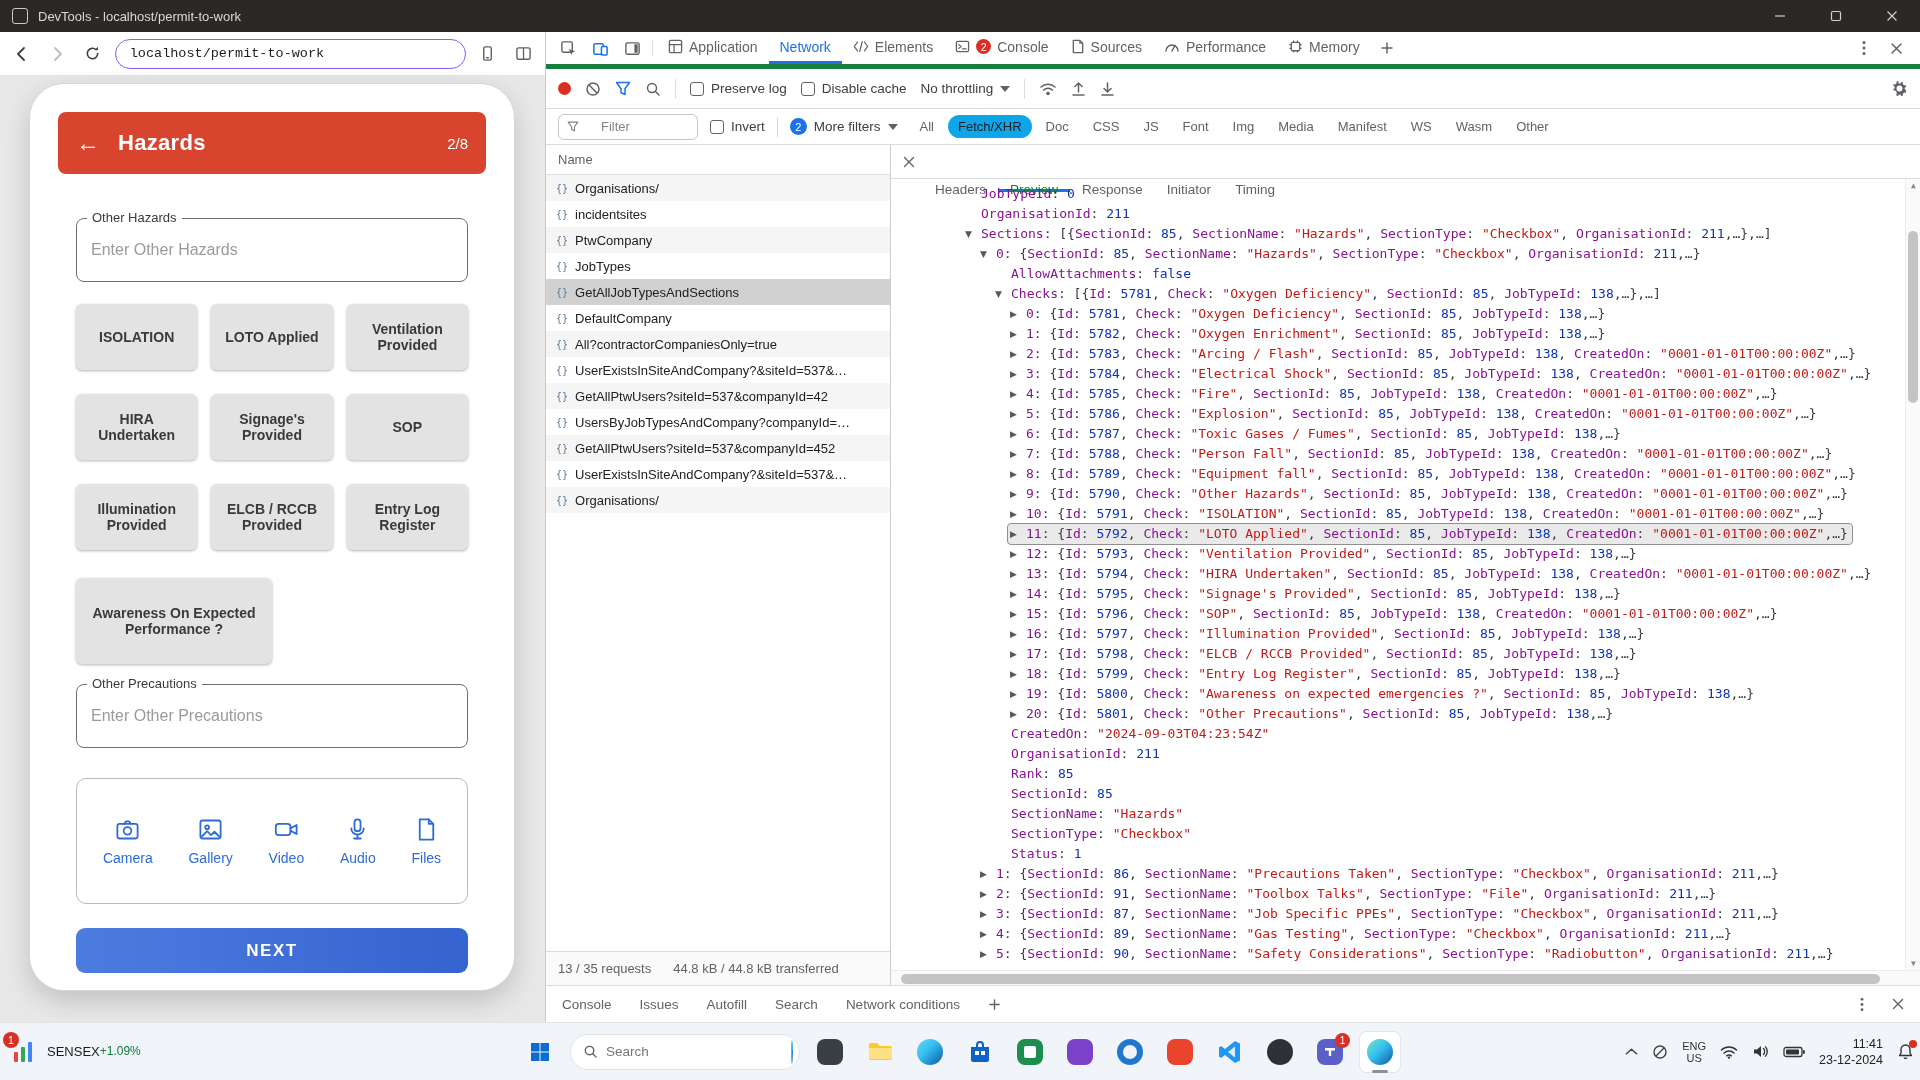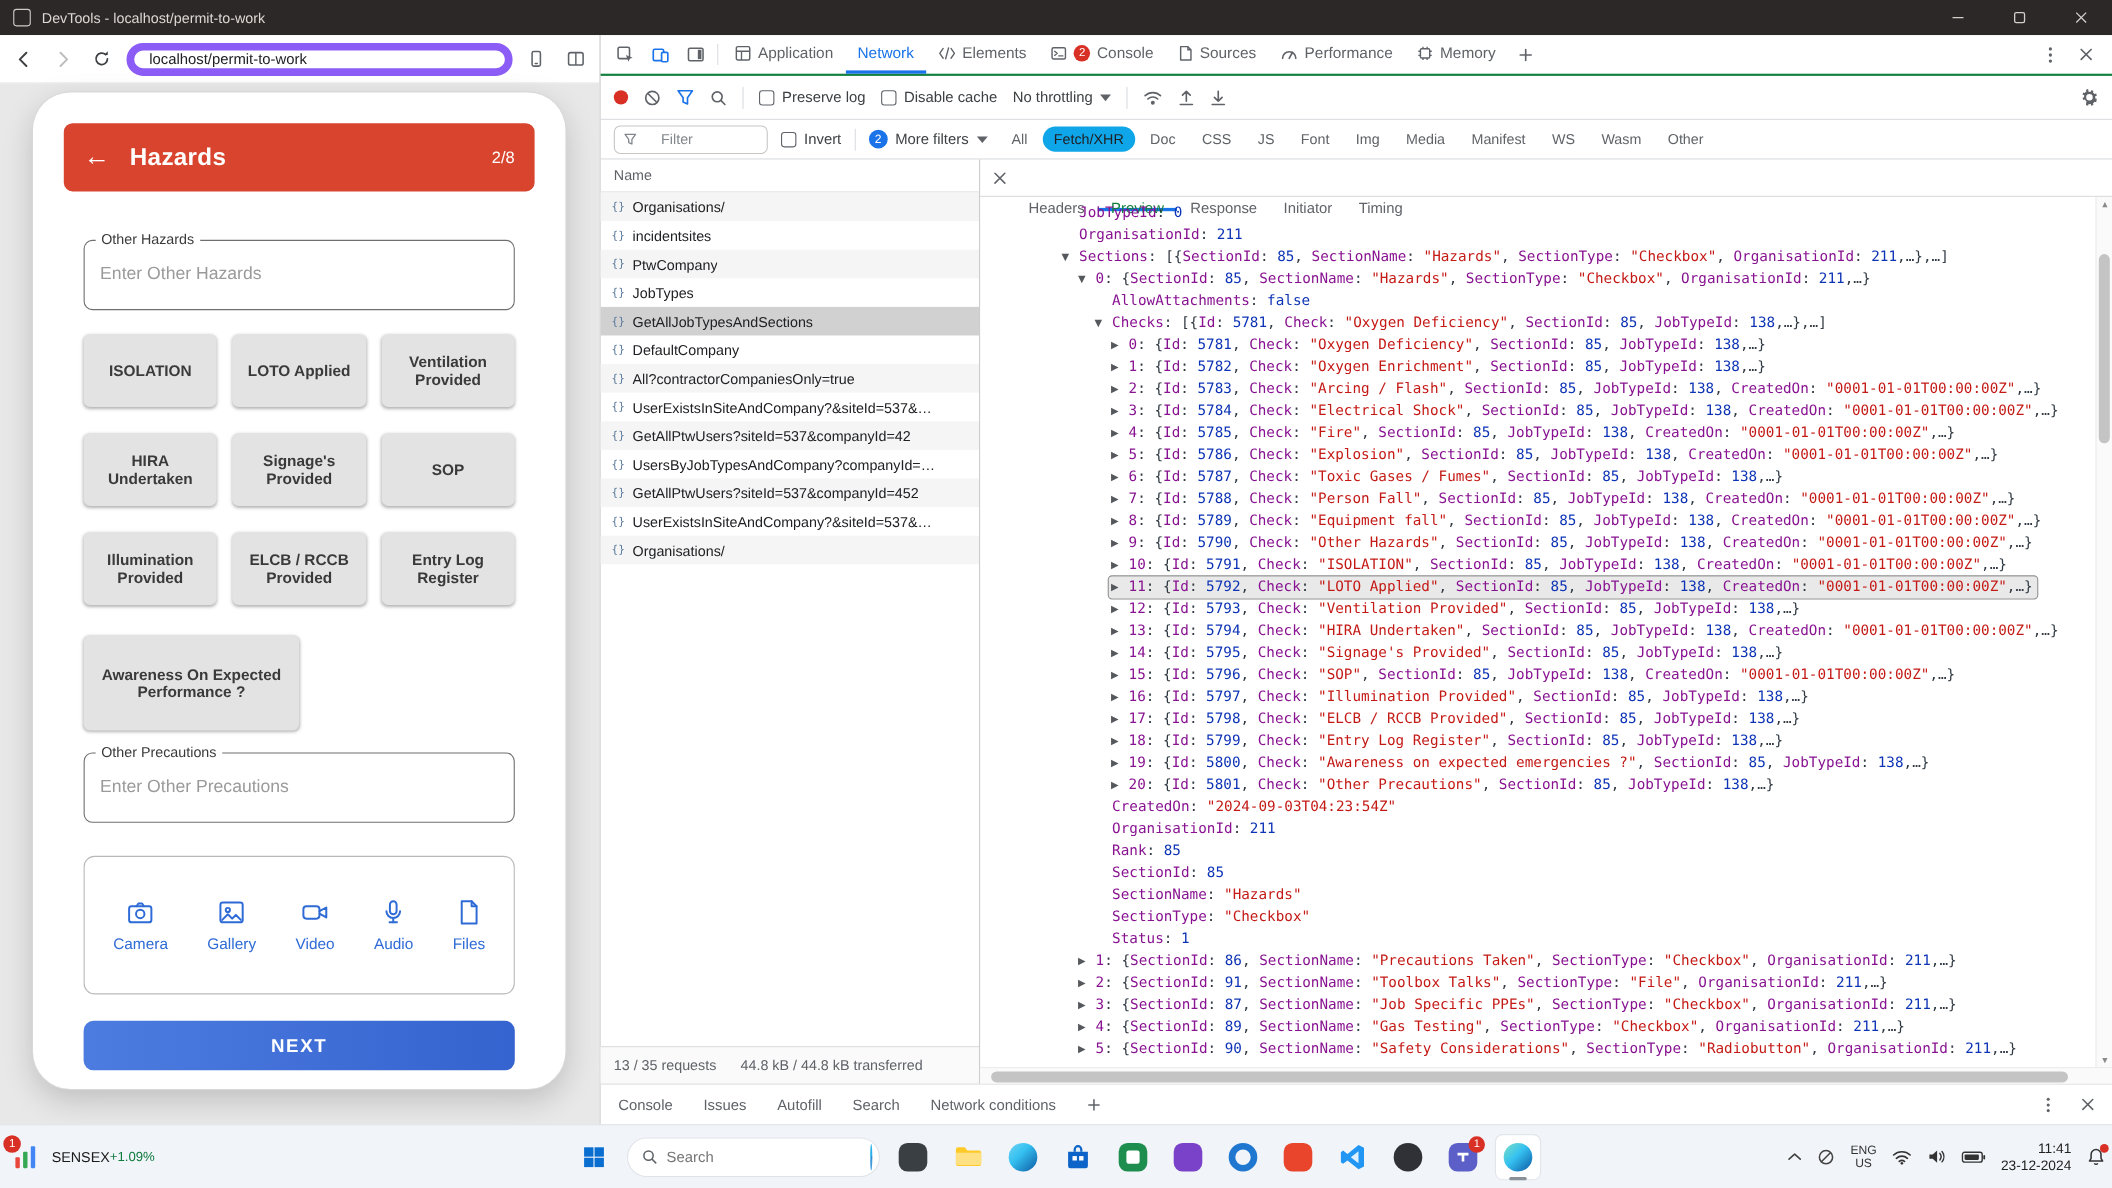--- a/index.html
+++ b/index.html
@@ -12,21 +12,21 @@
   .tb-appicon { width:16px; height:16px; margin:0 10px 0 12px; border:1.4px solid #cfcac6; border-radius:3px; }
   .tb-title { font-size:13px; color:#ddd8d4; }
   .win-controls { margin-left:auto; display:flex; height:100%; }
   .win-btn { width:56px; height:100%; display:flex; align-items:center; justify-content:center; }
 
   
   #left-pane { position:absolute; left:0; top:32px; width:545px; height:990px; background:#e8e8e8; }
   .navbar { height:44px; background:#fff; display:flex; align-items:center; border-bottom:1px solid #e3e3e3; padding:0 8px; gap:8px; }
   .nav-ico { width:28px; height:28px; display:flex; align-items:center; justify-content:center; border-radius:50%; font-size:17px; color:#3c4043; }
   .nav-ico.disabled { color:#bdbdbd; }
-  .addressbar { width:356px; height:30px; border:7px solid #8b5cf6; border-radius:15px; padding:0 14px; font-size:13.5px; color:#202124; outline:none; background:#fff; font-family:Liberation Sans, sans-serif; }
+  .addressbar { width:356px; height:30px; border:1px solid #8b5cf6; border-radius:15px; padding:0 14px; font-size:13.5px; color:#202124; outline:none; background:#fff; font-family:Liberation Mono, monospace; }
   .page-area { position:relative; height:946px; }
 
   
   .phone { position:absolute; left:30px; top:8px; width:484px; height:906px; background:#fff; border-radius:34px; box-shadow:0 0 0 1px #d8d8d8, 0 10px 28px rgba(0,0,0,.18); overflow:hidden; }
   .ph-header { margin:28px 28px 0 28px; height:62px; background:#d8442e; border-radius:8px; display:flex; align-items:center; padding:0 18px; color:#fff; }
   .ph-back { font-size:24px; width:34px; }
   .ph-title { font-size:22px; font-weight:bold; letter-spacing:.3px; margin-left:8px; }
   .ph-step { margin-left:auto; font-size:15px; }
   .ph-body { padding:0 46px;margin-top:44px; }
   .ph-field { position:relative; margin-top:20px; height:64px; border:1.3px solid #6f6f6f; border-radius:8px; }
@@ -36,21 +36,21 @@
   #hazard-grid { margin-top:22px; display:grid; grid-template-columns:repeat(3,1fr); gap:24px 14px; }
   .hz-btn { min-height:66px; background:#e3e3e3; border-radius:6px; box-shadow:0 1px 3px rgba(0,0,0,.3); display:flex; align-items:center; justify-content:center; text-align:center; font-size:14px; font-weight:bold; color:#3a3a3a; padding:6px 8px; }
   .hz-awareness { margin-top:28px; width:196px; min-height:86px; }
   .media-card { margin-top:30px; height:126px; border:1px solid #b9b9b9; border-radius:10px; display:flex; align-items:center; justify-content:space-around; padding:0 8px; }
   .media-item { display:flex; flex-direction:column; align-items:center; gap:7px; }
   .media-label { font-size:14px; color:#2e6bd6; }
   .ph-next { margin-top:24px; height:45px; border-radius:9px; background:linear-gradient(90deg,#4d7ce0,#3563cf); display:flex; align-items:center; justify-content:center; color:#fff; font-weight:bold; font-size:17px; letter-spacing:1.5px; }
 
   
   #devtools { position:absolute; left:545px; top:32px; width:1375px; height:990px; background:#fff; border-left:1px solid #c9c9c9; display:flex; flex-direction:column; }
-  .dt-tabbar { height:37px; display:flex; align-items:stretch; border-bottom:2px solid #15803d; padding-left:6px; }
+  .dt-tabbar { height:37px; display:flex; align-items:stretch; border-bottom:5px solid #15803d; padding-left:6px; }
   .tb-tool { width:32px; display:flex; align-items:center; justify-content:center; }
   .tb-sep { width:1px; background:#dadce0; margin:8px 4px; }
   .dt-tab { display:flex; align-items:center; gap:6px; padding:0 11px; font-size:14px; color:#5f6368; border-bottom:3px solid transparent; white-space:nowrap; }
   .dt-tab.active { color:#1a73e8; border-bottom-color:#1a73e8; }
   .err-badge { min-width:15px; height:15px; border-radius:8px; background:#d93025; color:#fff; font-size:10.5px; display:flex; align-items:center; justify-content:center; padding:0 3px; }
   .dt-tabbar .spacer { flex:1; }
 
   .dt-toolbar { height:40px; display:flex; align-items:center; gap:14px; padding:0 12px; border-bottom:1px solid #dadce0; }
   .rec-dot { width:13px; height:13px; border-radius:50%; background:#d93025; }
   .vbar { width:1px; height:20px; background:#dadce0; }

